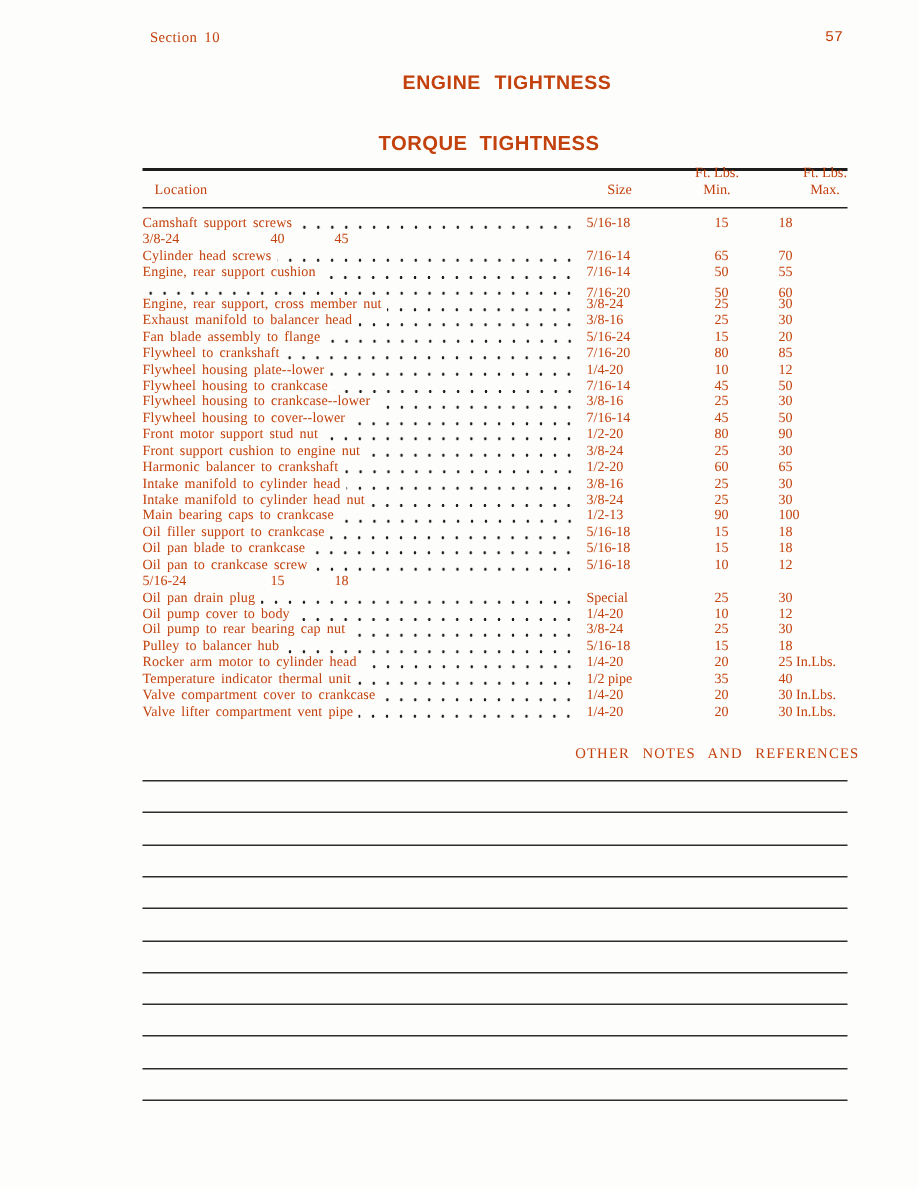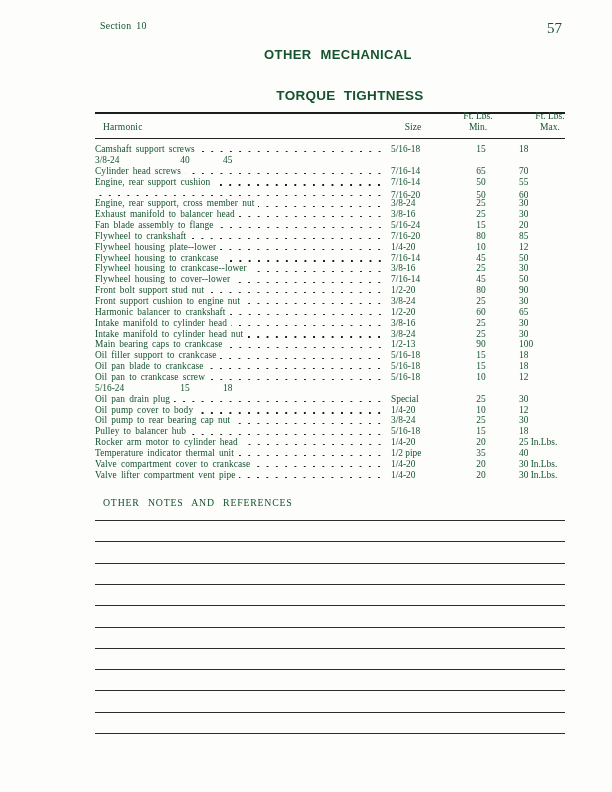--- a/index.html
+++ b/index.html
@@ -2,42 +2,43 @@
 <html><head>
 <meta charset="utf-8">
 <style>
   html,body{margin:0;padding:0;background:#e8e8e8;}
   .page{
     position:relative;
     width:612px;height:792px;
     background:#fdfdfc;
     margin:0 auto;
     font-family:"Liberation Serif", serif;
-    color:#14532d;
+    color:#c2410c;
     overflow:hidden;
   }
   
   .running-head-left{
     position:absolute;left:100px;top:20px;
     font-size:9.8px;letter-spacing:.3px;word-spacing:2px;
   }
   .running-head-right{
     position:absolute;right:50px;top:20px;
-    font-size:15px;
+    font-size:10px;
+    font-family:Liberation Mono, monospace;
   }
   
   .page-title{
     position:absolute;left:103px;top:47px;width:470px;
     text-align:center;
     font-family:"Liberation Sans", sans-serif;
     font-weight:bold;font-size:13px;letter-spacing:.4px;word-spacing:5px;
     margin:0;
   }
   .table-title{
-    position:absolute;left:115px;top:88px;width:470px;
+    position:absolute;left:91px;top:88px;width:470px;
     text-align:center;
     font-family:"Liberation Sans", sans-serif;
     font-weight:bold;font-size:13.5px;letter-spacing:.3px;word-spacing:4px;
     margin:0;
   }
   
   .rule{position:absolute;left:95px;width:470px;height:0;}
   .rule-top{top:112px;border-top:2px solid #1d1d1d;}
   .rule-mid{top:138px;border-top:1.5px solid #222;}
   
@@ -62,43 +63,43 @@
     background-size:9.3px 100%;
     background-repeat:repeat-x;
     background-position:right 0px bottom -2.4px;
   }
   .cell-size{flex:0 0 62px;text-align:left;}
   .cell-min{flex:0 0 56px;text-align:center;}
   .cell-max{flex:0 0 68px;margin-left:10px;text-align:left;}
   
   .notes-heading{
     position:absolute;left:103px;top:497px;width:470px;
-    text-align:left;margin:0;
+    text-align:right;margin:0;
     font-size:9.8px;font-weight:normal;
     letter-spacing:.8px;word-spacing:5px;
   }
   .note-line{
     position:absolute;left:95px;width:470px;height:0;
     border-top:1.3px solid #2d2d2d;
   }
 </style>
 </head>
 <body>
 
 <div class="page">
 
   <span class="running-head-left">Section 10</span>
   <span class="running-head-right">57</span>
 
-  <h1 class="page-title">OTHER MECHANICAL</h1>
+  <h1 class="page-title">ENGINE TIGHTNESS</h1>
   <h2 class="table-title">TORQUE TIGHTNESS</h2>
 
   <div class="rule rule-top"></div>
 
-  <span class="col-head head-location">Harmonic</span>
+  <span class="col-head head-location">Location</span>
   <span class="col-head head-size">Size</span>
   <span class="col-head head-min"><span>Ft. Lbs.</span><br>
     <span>Min.</span></span>
   <span class="col-head head-max"><span>Ft. Lbs.</span><br>
     <span>Max.</span></span>
 
   <div class="rule rule-mid"></div>
 
   <div class="tbody" id="tbody">
   <div class="trow">
@@ -221,21 +222,21 @@
       <span class="loc-text">Flywheel housing to cover--lower</span>
       <span class="leader"></span>
     </span>
     <span class="cell-size">7/16-14</span>
     <span class="cell-min">45</span>
     <span class="cell-max">50</span>
   </div>
 
   <div class="trow">
     <span class="cell-loc">
-      <span class="loc-text">Front bolt support stud nut</span>
+      <span class="loc-text">Front motor support stud nut</span>
       <span class="leader"></span>
     </span>
     <span class="cell-size">1/2-20</span>
     <span class="cell-min">80</span>
     <span class="cell-max">90</span>
   </div>
 
   <div class="trow">
     <span class="cell-loc">
       <span class="loc-text">Front support cushion to engine nut</span>

